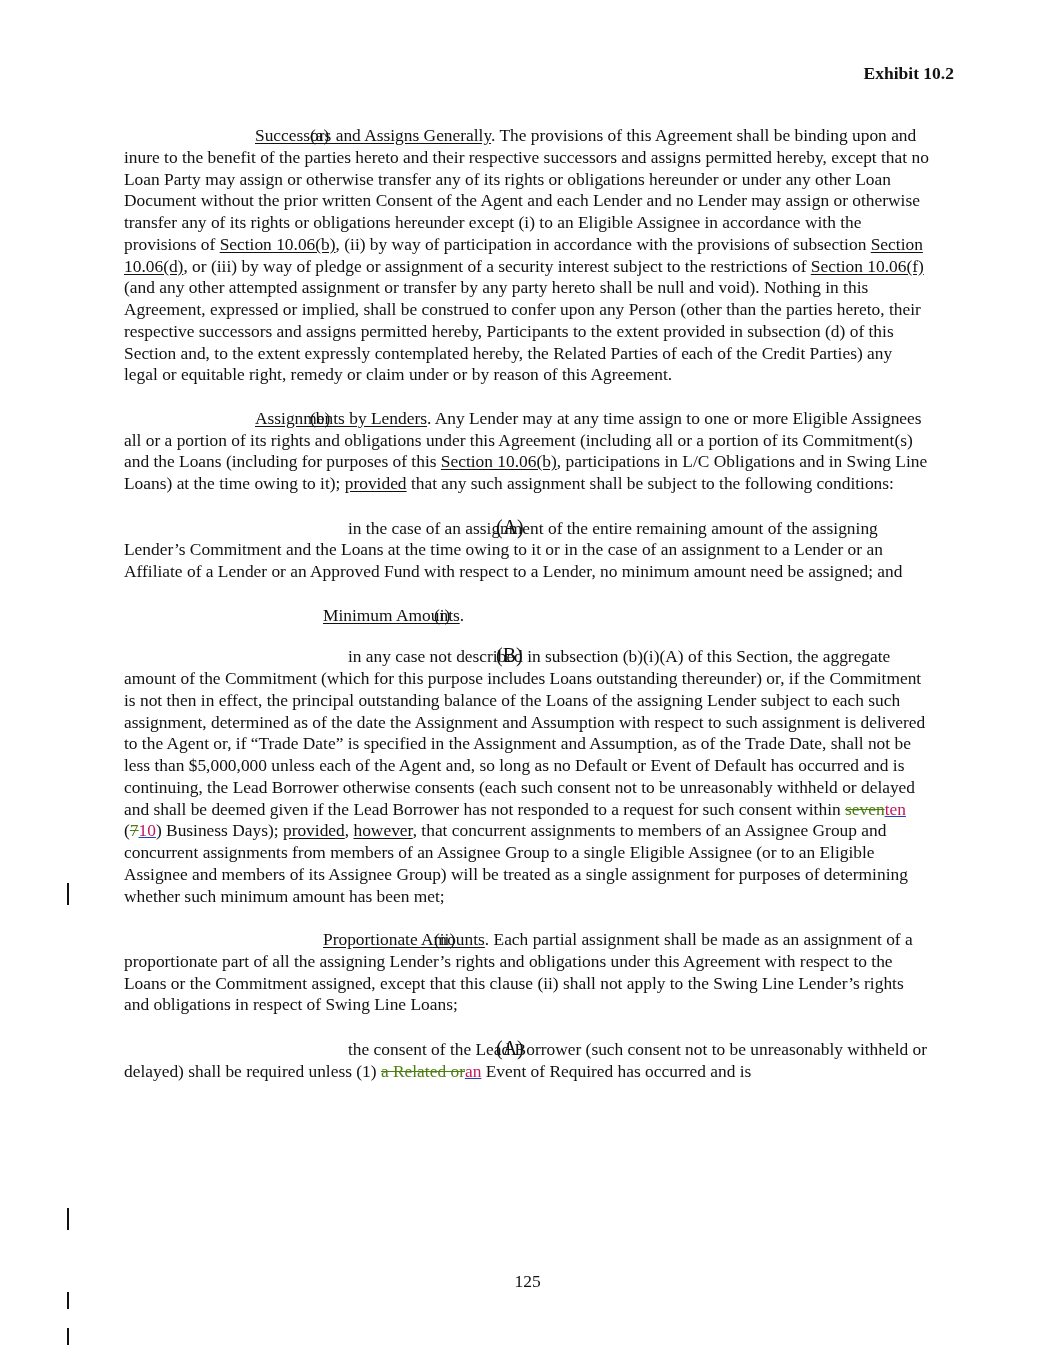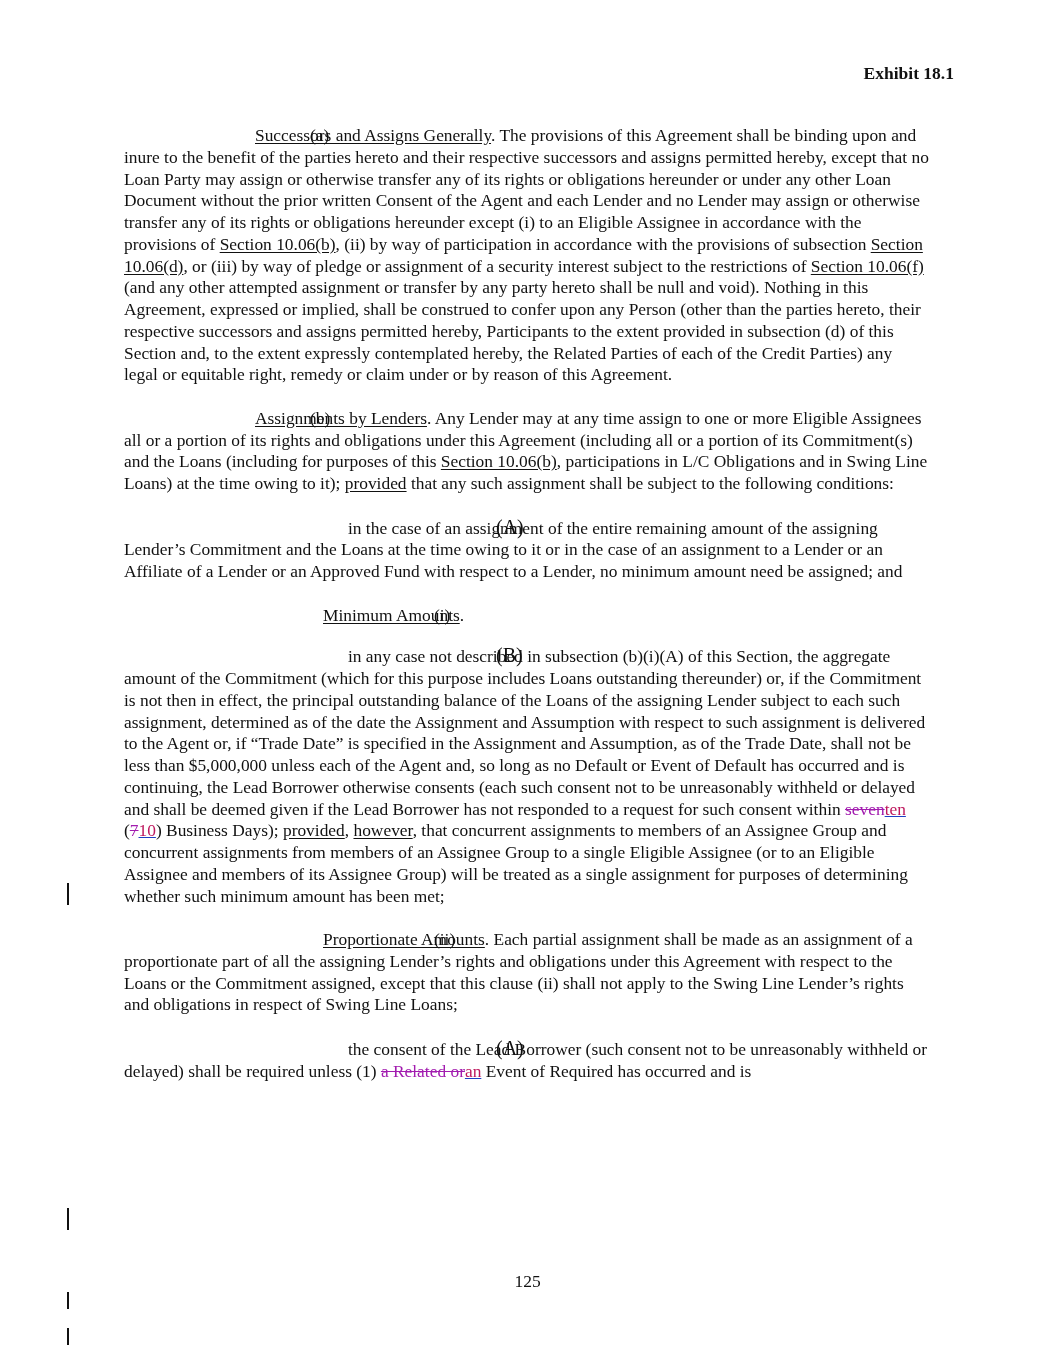--- a/index.html
+++ b/index.html
@@ -9,31 +9,31 @@
   .exhibit { position: absolute; right: 101px; top: 63px; font-weight: bold; font-size: 17.5px; }
   .body { position: absolute; left: 124px; top: 125px; width: 806px; font-size: 17.4px; line-height: 21.75px; }
   p { margin: 0 0 21.75px 0; text-align: left; }
   .ind1 { padding-left: 93px; }
   .lbl { display: inline-block; }
   .lbl-a { width: 38px; }
   .lbl-i { width: 44px; }
   .lbl-ii { width: 44px; }
   .lbl-big { font-size: 20px; width: 38px; display:inline-block; }
   u { text-decoration: underline; text-underline-offset: 2px; }
-  .del { color: #a21caf; text-decoration: line-through; }
+  .del { color: #4d7c0f; text-decoration: line-through; }
   .ins { color: #be185d; text-decoration: underline; text-decoration-color: #1f3fc4; }
   .change-bar { position: absolute; left: 67px; width: 2px; background: #111; }
   .page-number { position: absolute; left: 0; width: 1055px; text-align: center; top: 1271px; font-size: 17.5px; }
 </style>
 </head>
 <body>
 
 <div class="page">
 
-  <div class="exhibit">Exhibit 18.1</div>
+  <div class="exhibit">Exhibit 10.2</div>
 
   <div class="body">
 
     <p class="ind1" style="text-indent:93px;padding-left:0"><span class="lbl lbl-a">(a)</span><u>Successors and Assigns Generally</u><span>.  The provisions of this Agreement shall be binding upon and inure to the benefit of the parties hereto and their respective successors and assigns permitted hereby, except that no Loan Party may assign or otherwise transfer any of its rights or obligations hereunder or under any other Loan Document without the prior written Consent of the Agent and each Lender and no Lender may assign or otherwise transfer any of its rights or obligations hereunder except (i) to an Eligible Assignee in accordance with the provisions of </span><u>Section 10.06(b)</u><span>, (ii) by way of participation in accordance with the provisions of subsection </span><u>Section 10.06(d)</u><span>, or (iii) by way of pledge or assignment of a security interest subject to the restrictions of </span><u>Section 10.06(f)</u><span> (and any other attempted assignment or transfer by any party hereto shall be null and void).  Nothing in this Agreement, expressed or implied, shall be construed to confer upon any Person (other than the parties hereto, their respective successors and assigns permitted hereby, Participants to the extent provided in subsection (d) of this Section and, to the extent expressly contemplated hereby, the Related Parties of each of the Credit Parties) any legal or equitable right, remedy or claim under or by reason of this Agreement.</span></p>
 
     <p style="text-indent:93px"><span class="lbl lbl-a">(b)</span><u>Assignments by Lenders</u><span>.  Any Lender may at any time assign to one or more Eligible Assignees all or a portion of its rights and obligations under this Agreement (including all or a portion of its Commitment(s) and the Loans (including for purposes of this </span><u>Section 10.06(b)</u><span>, participations in L/C Obligations and in Swing Line Loans) at the time owing to it); </span><u>provided</u><span> that any such assignment shall be subject to the following conditions:</span></p>
 
     <p style="text-indent:186px"><span class="lbl-big">(A)</span><span>in the case of an assignment of the entire remaining amount of the assigning Lender’s Commitment and the Loans at the time owing to it or in the case of an assignment to a Lender or an Affiliate of a Lender or an Approved Fund with respect to a Lender, no minimum amount need be assigned; and</span></p>
 
     <p style="text-indent:155px;margin-bottom:19px"><span class="lbl lbl-i">(i)</span><u>Minimum Amounts</u><span>.</span></p>

